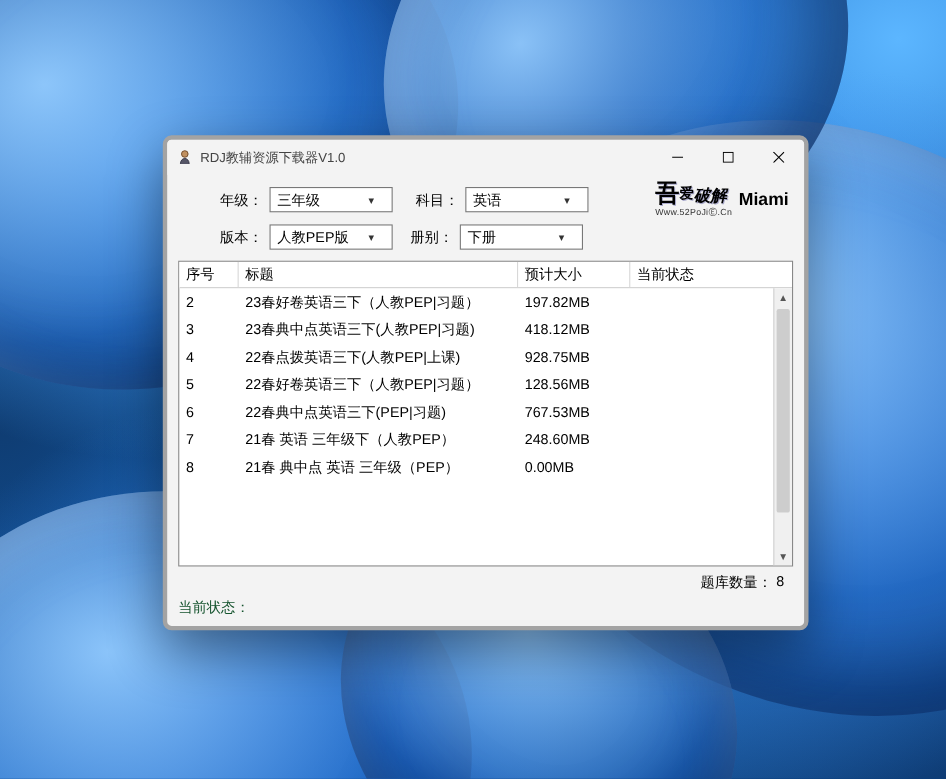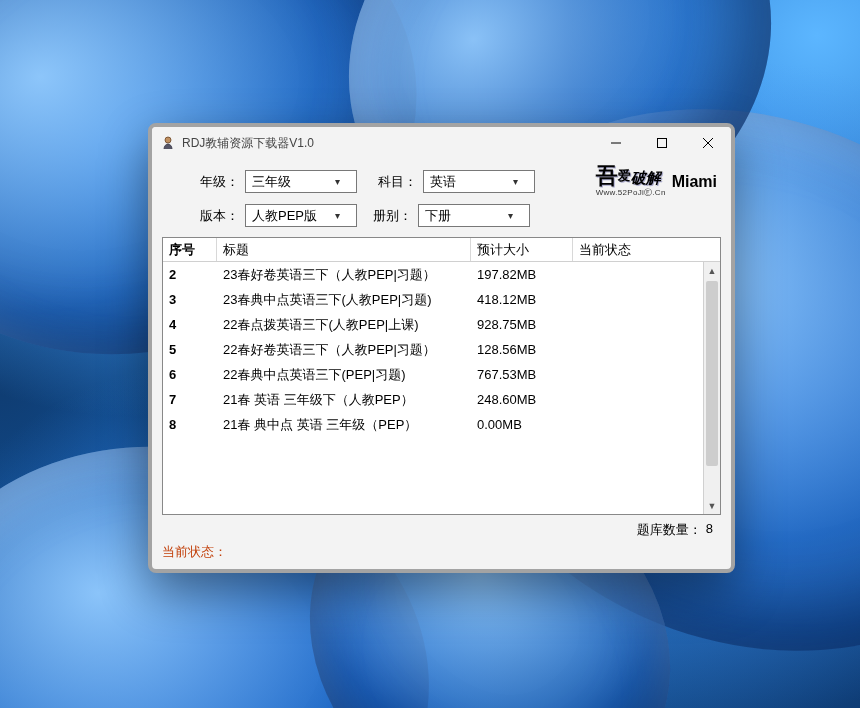--- a/index.html
+++ b/index.html
@@ -105,21 +105,21 @@
       background: #fff;
     }
     .th {
       border-right: 1px solid #d8d8d8;
       padding: 3px 6px; font-size: 13px; color: #000;
       display: flex; align-items: center;
     }
     .tbody { flex: 1; overflow: hidden; }
     .tr { display: flex; height: 25px; align-items: center; }
     .td { padding: 0 6px; font-size: 13px; color: #000; white-space: nowrap; overflow: hidden; }
-    .c-num   { width: 54px; font-weight: bold; }
+    .c-num   { width: 54px; }
     .c-title { width: 254px; }
     .c-size  { width: 102px; }
     .c-state { width: 128px; }
     .th.last { border-right: none; }
 
     .vscroll {
       position: absolute; right: 0; top: 24px; bottom: 0;
       width: 17px; background: #f0f0f0;
       border-left: 1px solid #d0d0d0;
       display: flex; flex-direction: column;
@@ -133,21 +133,21 @@
       position: absolute; left: 2px; right: 2px;
       top: 2px; height: 85%;
       background: #cdcdcd; border-radius: 2px;
     }
 
     .footer-row {
       display: flex; justify-content: flex-end;
       padding: 6px 8px 2px 0; font-size: 13px; color: #000;
     }
     .status-row {
-      padding: 2px 2px 0 0; font-size: 13px; color: #c2410c;
+      padding: 2px 2px 0 0; font-size: 13px; color: #14532d;
       display: flex; align-items: center;
     }
   </style>
 </head>
 <body>
 
 <div class="wallpaper">
   <div class="petal p1"></div>
   <div class="petal p2"></div>
   <div class="petal p3"></div>

